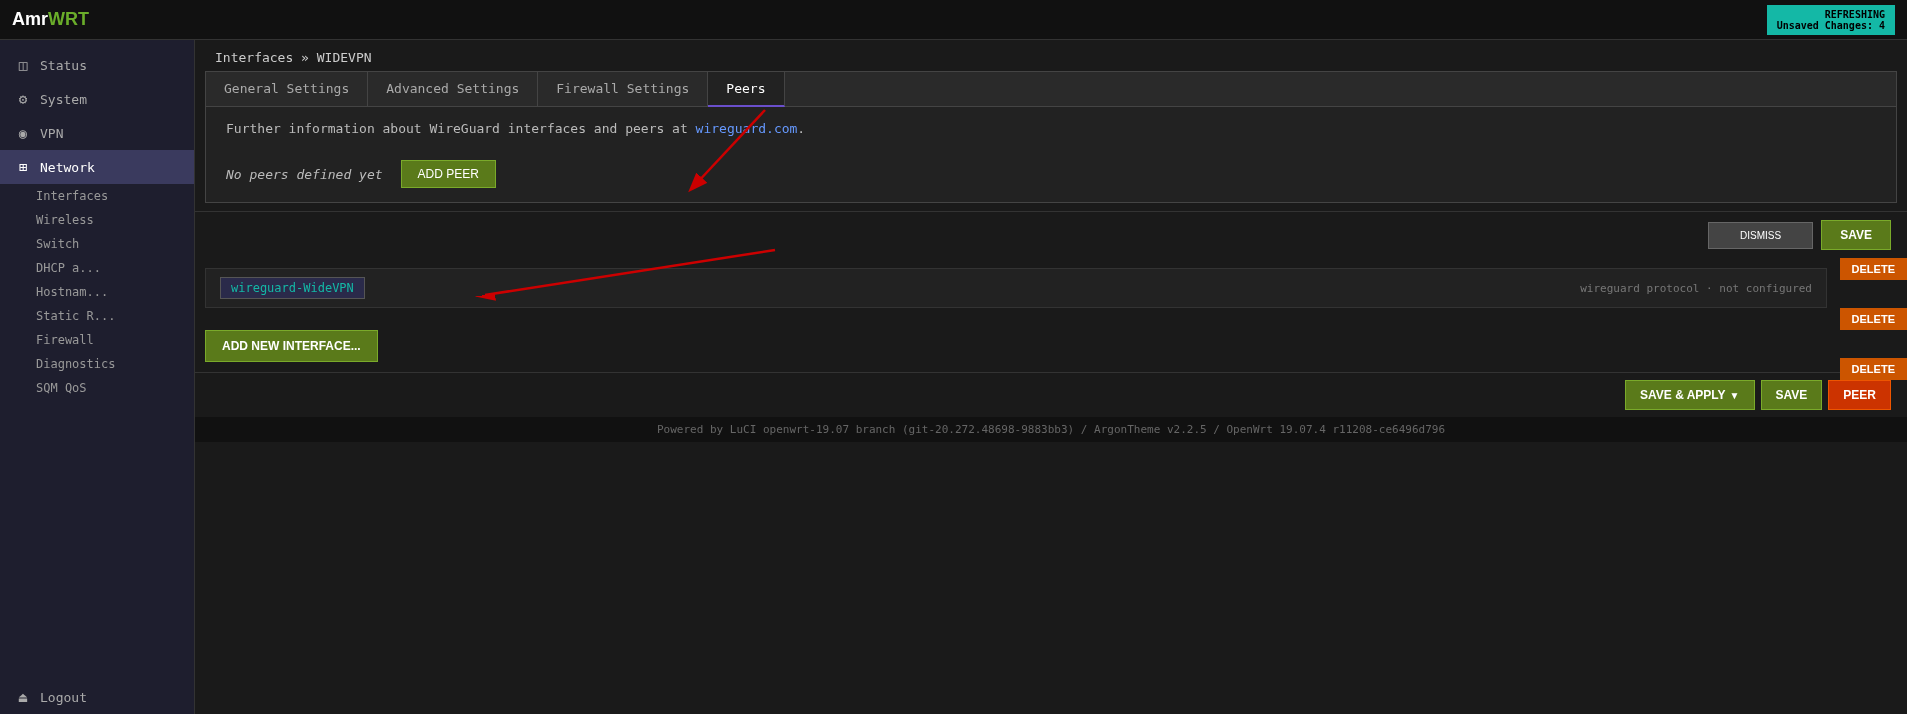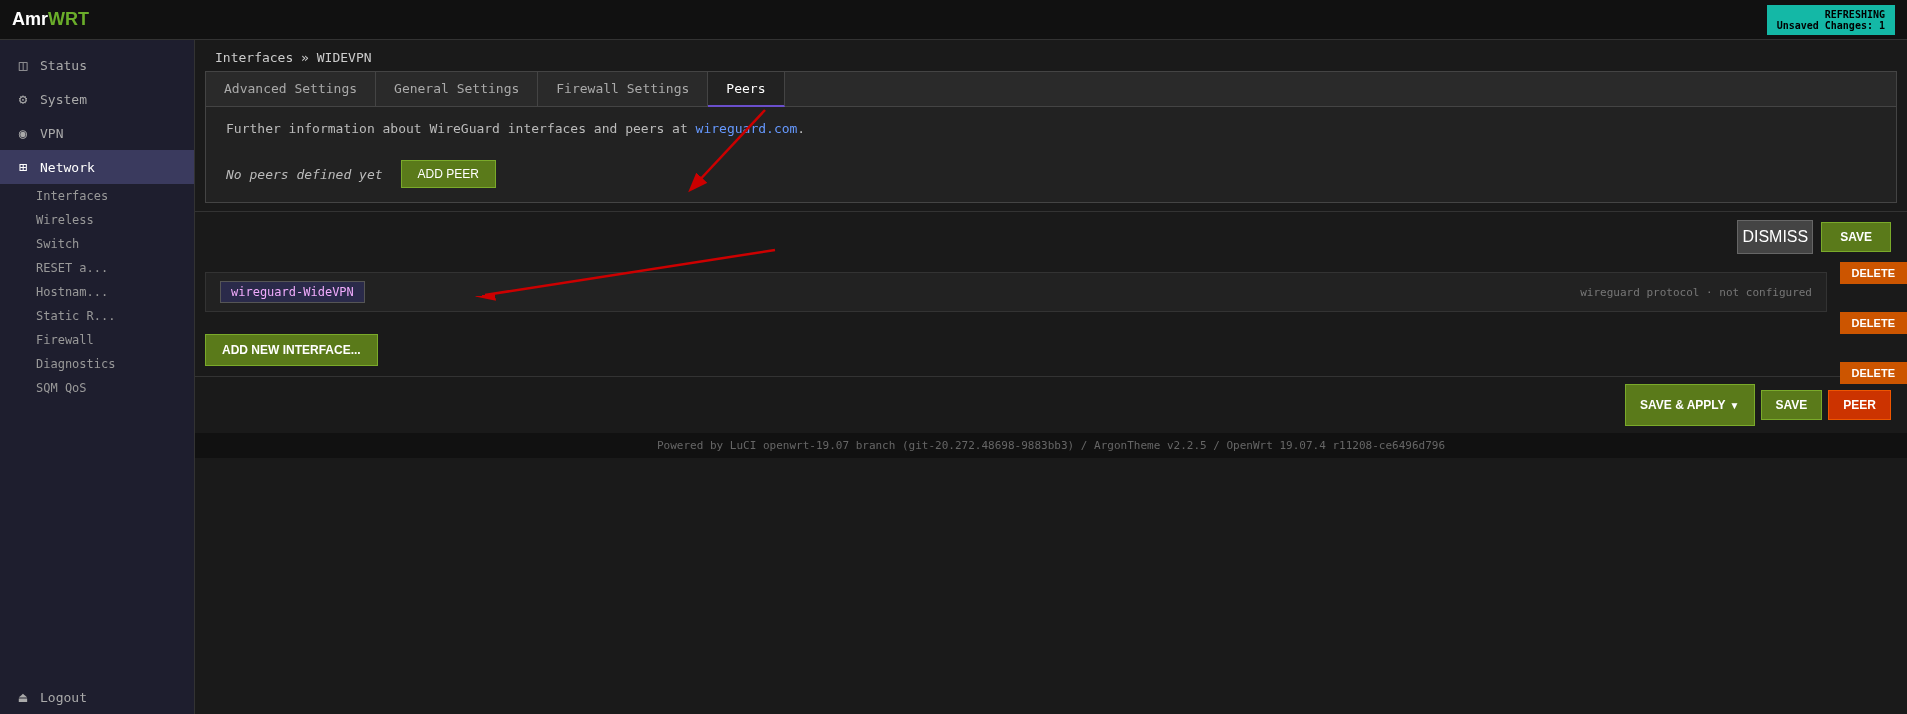--- a/index.html
+++ b/index.html
@@ -170,21 +170,21 @@
       align-items: center;
       gap: 12px;
       margin-bottom: 6px;
       font-size: 12px;
       color: #bbb;
       justify-content: space-between;
     }
     .iface-name-badge {
       background: #2a2a4a;
       border: 1px solid #555;
-      color: #f0abfc;
+      color: #14b8a6;
       padding: 3px 10px;
       font-size: 12px;
     }
 
     .btn-add-interface {
       background: #5a7a1a;
       border: 1px solid #7aaa2a;
       color: #fff;
       padding: 8px 16px;
       cursor: pointer;
@@ -218,23 +218,23 @@
       display: flex;
       justify-content: flex-end;
       align-items: center;
       gap: 8px;
       flex-shrink: 0;
     }
     .btn-dismiss {
       background: #444;
       border: 1px solid #666;
       color: #fff;
-      padding: 7px 4px;
-      cursor: pointer;
-      font-size: 16px;
+      padding: 7px 31px;
+      cursor: pointer;
+      font-size: 10px;
     }
     .btn-save-sm {
       background: #5a7a1a;
       border: 1px solid #7aaa2a;
       color: #fff;
       padding: 7px 18px;
       cursor: pointer;
       font-size: 12px;
       font-weight: bold;
     }
@@ -247,21 +247,21 @@
       display: flex;
       justify-content: flex-end;
       align-items: center;
       gap: 6px;
       flex-shrink: 0;
     }
     .btn-save-apply {
       background: #5a7a1a;
       border: 1px solid #7aaa2a;
       color: #fff;
-      padding: 13px 14px;
+      padding: 7px 14px;
       cursor: pointer;
       font-size: 12px;
       font-weight: bold;
       display: flex;
       align-items: center;
       gap: 4px;
     }
     .btn-save-apply .arrow-down { font-size: 10px; }
     .btn-save {
       background: #5a7a1a;
@@ -310,21 +310,21 @@
   </style>
 </head>
 <body>
 
 <div class="top-bar">
   <div class="top-bar-logo">
     <span class="amr">Amr</span><span class="wrt">WRT</span>
   </div>
   <div class="top-bar-right">
     <div>REFRESHING</div>
-    <div>Unsaved Changes: 1</div>
+    <div>Unsaved Changes: 4</div>
   </div>
 </div>
 
 <div class="main-layout">
 
   <div class="sidebar">
     <div class="sidebar-item">
       <span class="icon">◫</span>
       <span>Status</span>
     </div>
@@ -336,21 +336,21 @@
       <span class="icon">◉</span>
       <span>VPN</span>
     </div>
     <div class="sidebar-item active sidebar-section-active">
       <span class="icon">⊞</span>
       <span>Network</span>
     </div>
     <div class="sidebar-sub">Interfaces</div>
     <div class="sidebar-sub">Wireless</div>
     <div class="sidebar-sub">Switch</div>
-    <div class="sidebar-sub">RESET a...</div>
+    <div class="sidebar-sub">DHCP a...</div>
     <div class="sidebar-sub">Hostnam...</div>
     <div class="sidebar-sub">Static R...</div>
     <div class="sidebar-sub">Firewall</div>
     <div class="sidebar-sub">Diagnostics</div>
     <div class="sidebar-sub">SQM QoS</div>
     <div style="flex:1"></div>
     <div class="sidebar-item">
       <span class="icon">⏏</span>
       <span>Logout</span>
     </div>
@@ -360,22 +360,22 @@
     <div class="page-wrapper">
 
       <div class="breadcrumb">
         <span>Interfaces</span>
         <span> » </span>
         <span>WIDEVPN</span>
       </div>
 
       <div class="tab-panel">
         <div class="tabs">
+          <div class="tab">General Settings</div>
           <div class="tab">Advanced Settings</div>
-          <div class="tab">General Settings</div>
           <div class="tab">Firewall Settings</div>
           <div class="tab active">Peers</div>
         </div>
         <div class="tab-content">
           <div class="info-text">
             <span>Further information about WireGuard interfaces and peers at</span>
             <a href="#">wireguard.com</a><span>.</span>
           </div>
           <div class="peers-row">
             <span class="no-peers-text">No peers defined yet</span>

